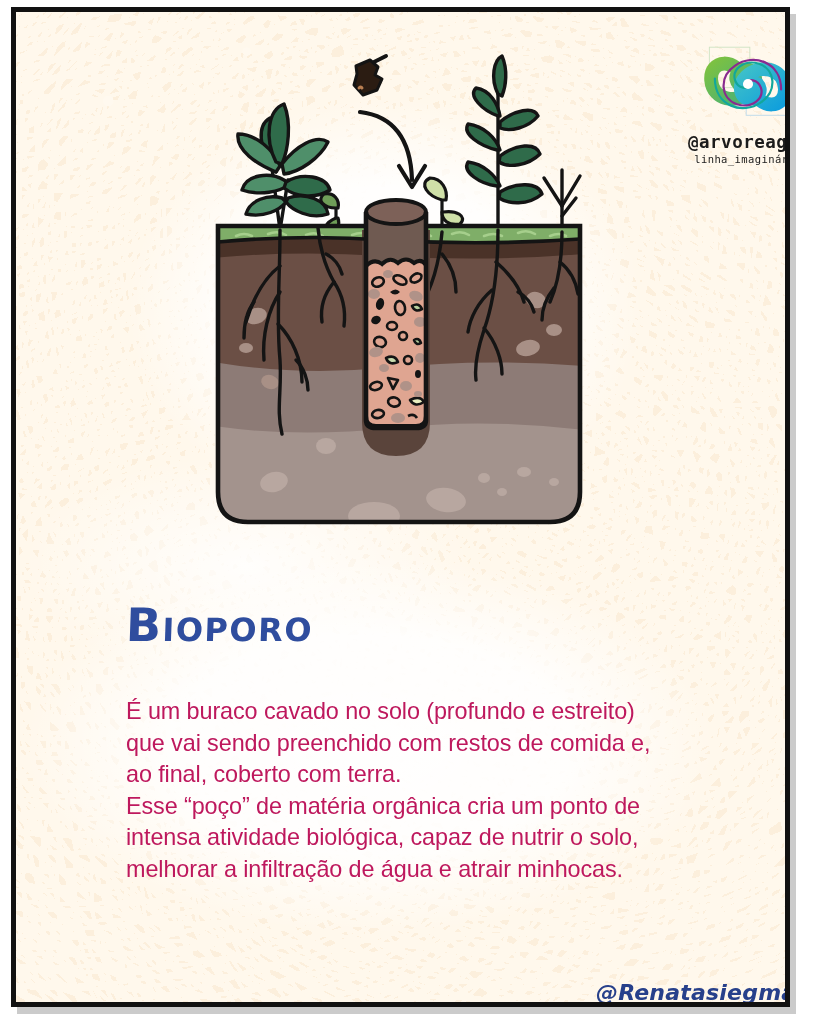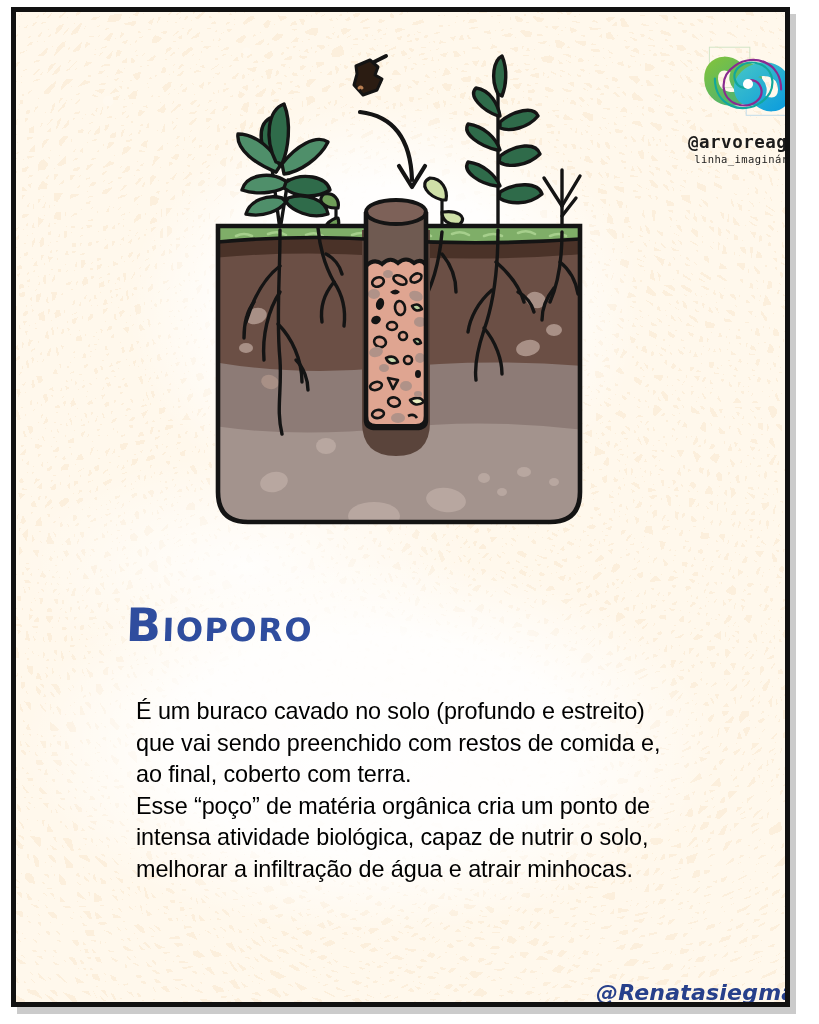--- a/index.html
+++ b/index.html
@@ -71,22 +71,22 @@
     left:110px; top:586px; width:560px;
     color:#2f4d9e;
     font-family:"DejaVu Sans", sans-serif;
     font-weight:bold;
     font-size:46px;
     letter-spacing:1.5px;
     font-variant:small-caps;
     transform:skewX(-2deg);
   }
   #body-copy{
-    left:120px; top:684px; width:640px;
-    color:#000000;
+    left:110px; top:684px; width:640px;
+    color:#be185d;
     font-size:23.4px;
     line-height:31.6px;
     font-family:"Liberation Sans", sans-serif;
     white-space:pre-line;
     letter-spacing:-.1px;
   }
 
   
   #signature{
     left:580px; top:968px; width:215px;

